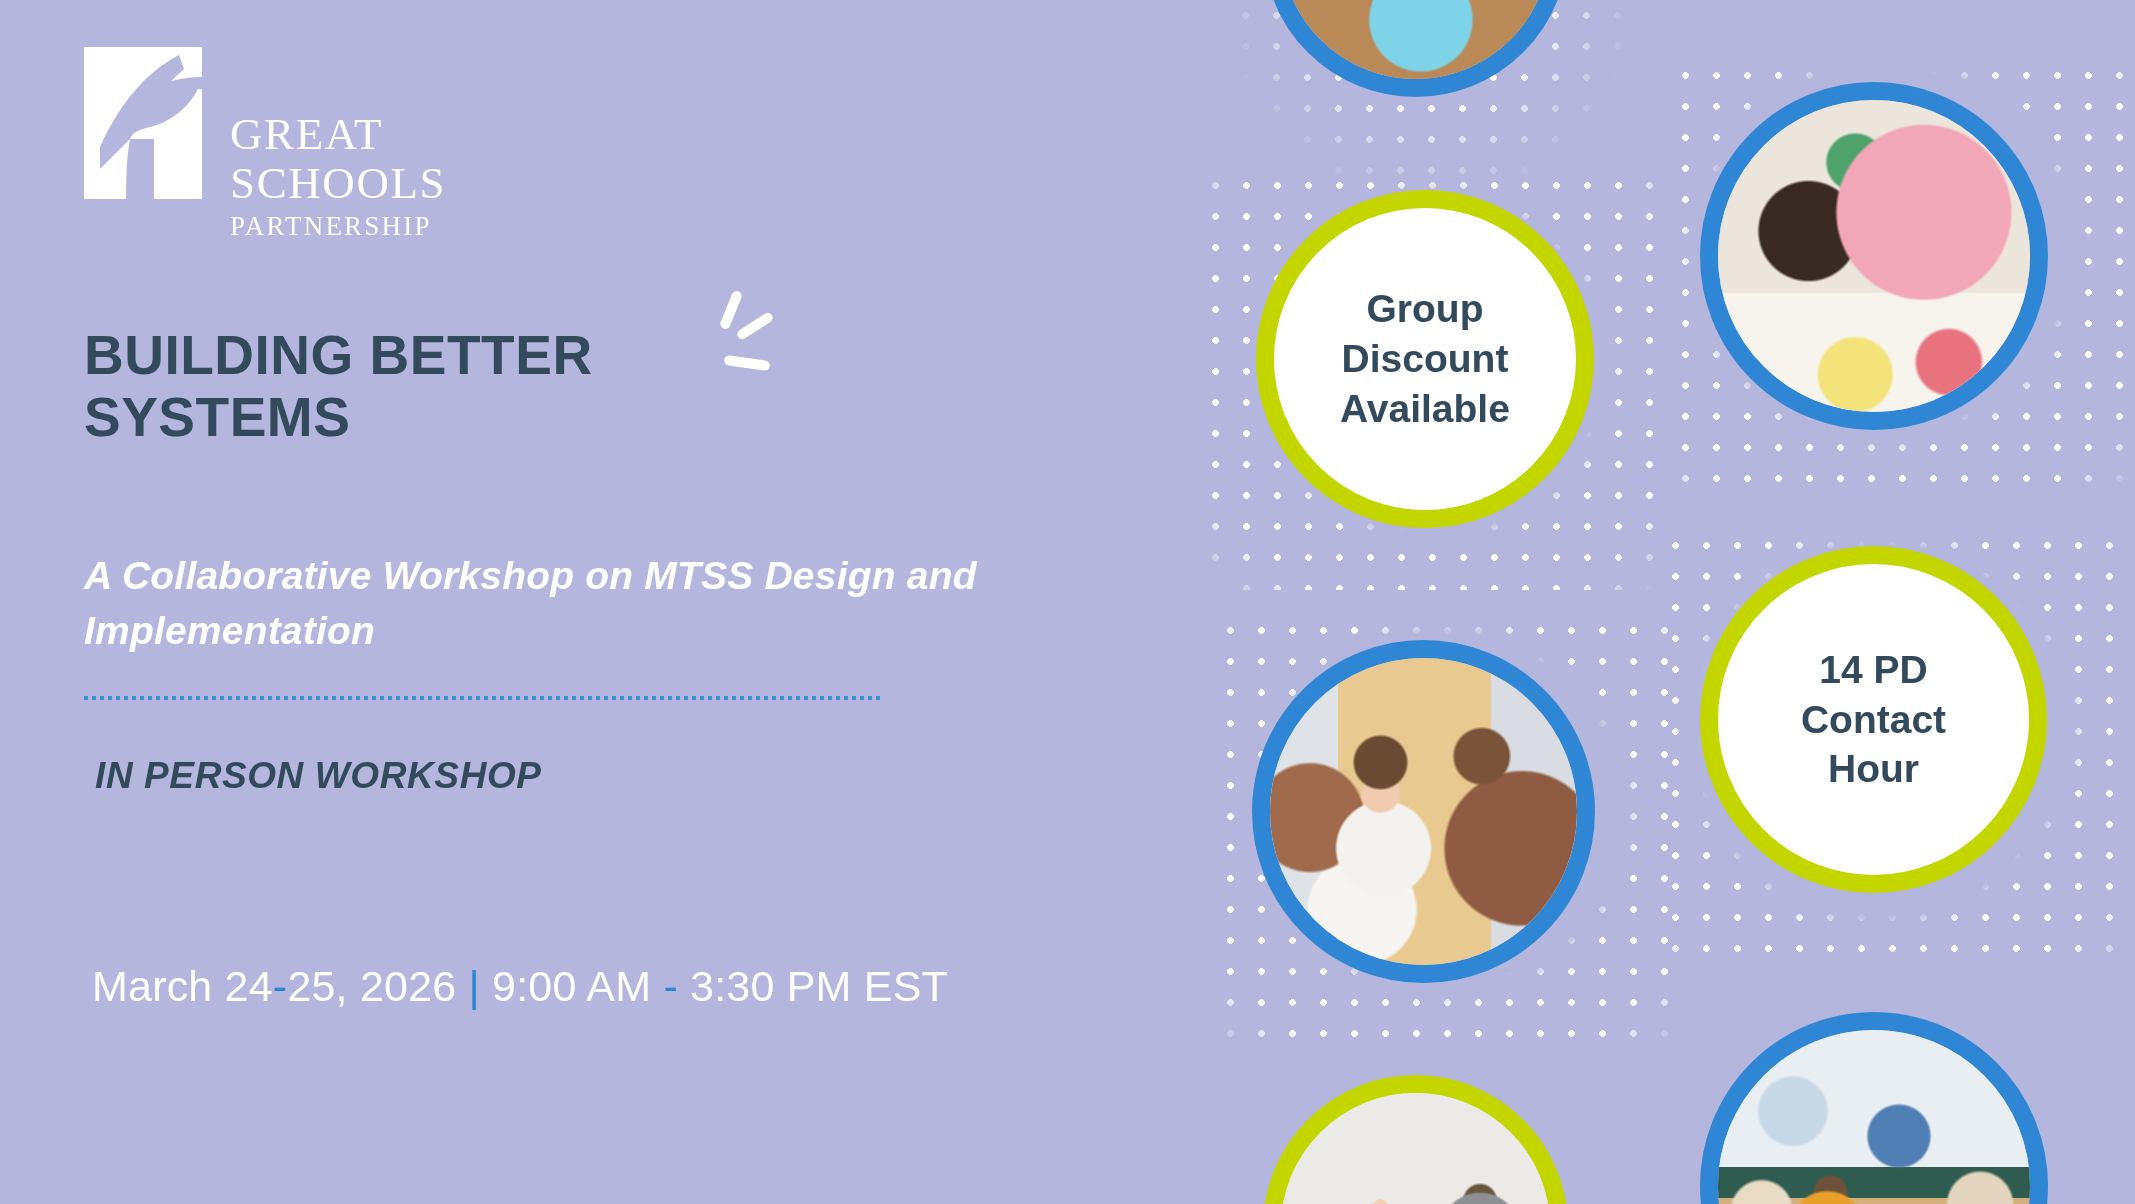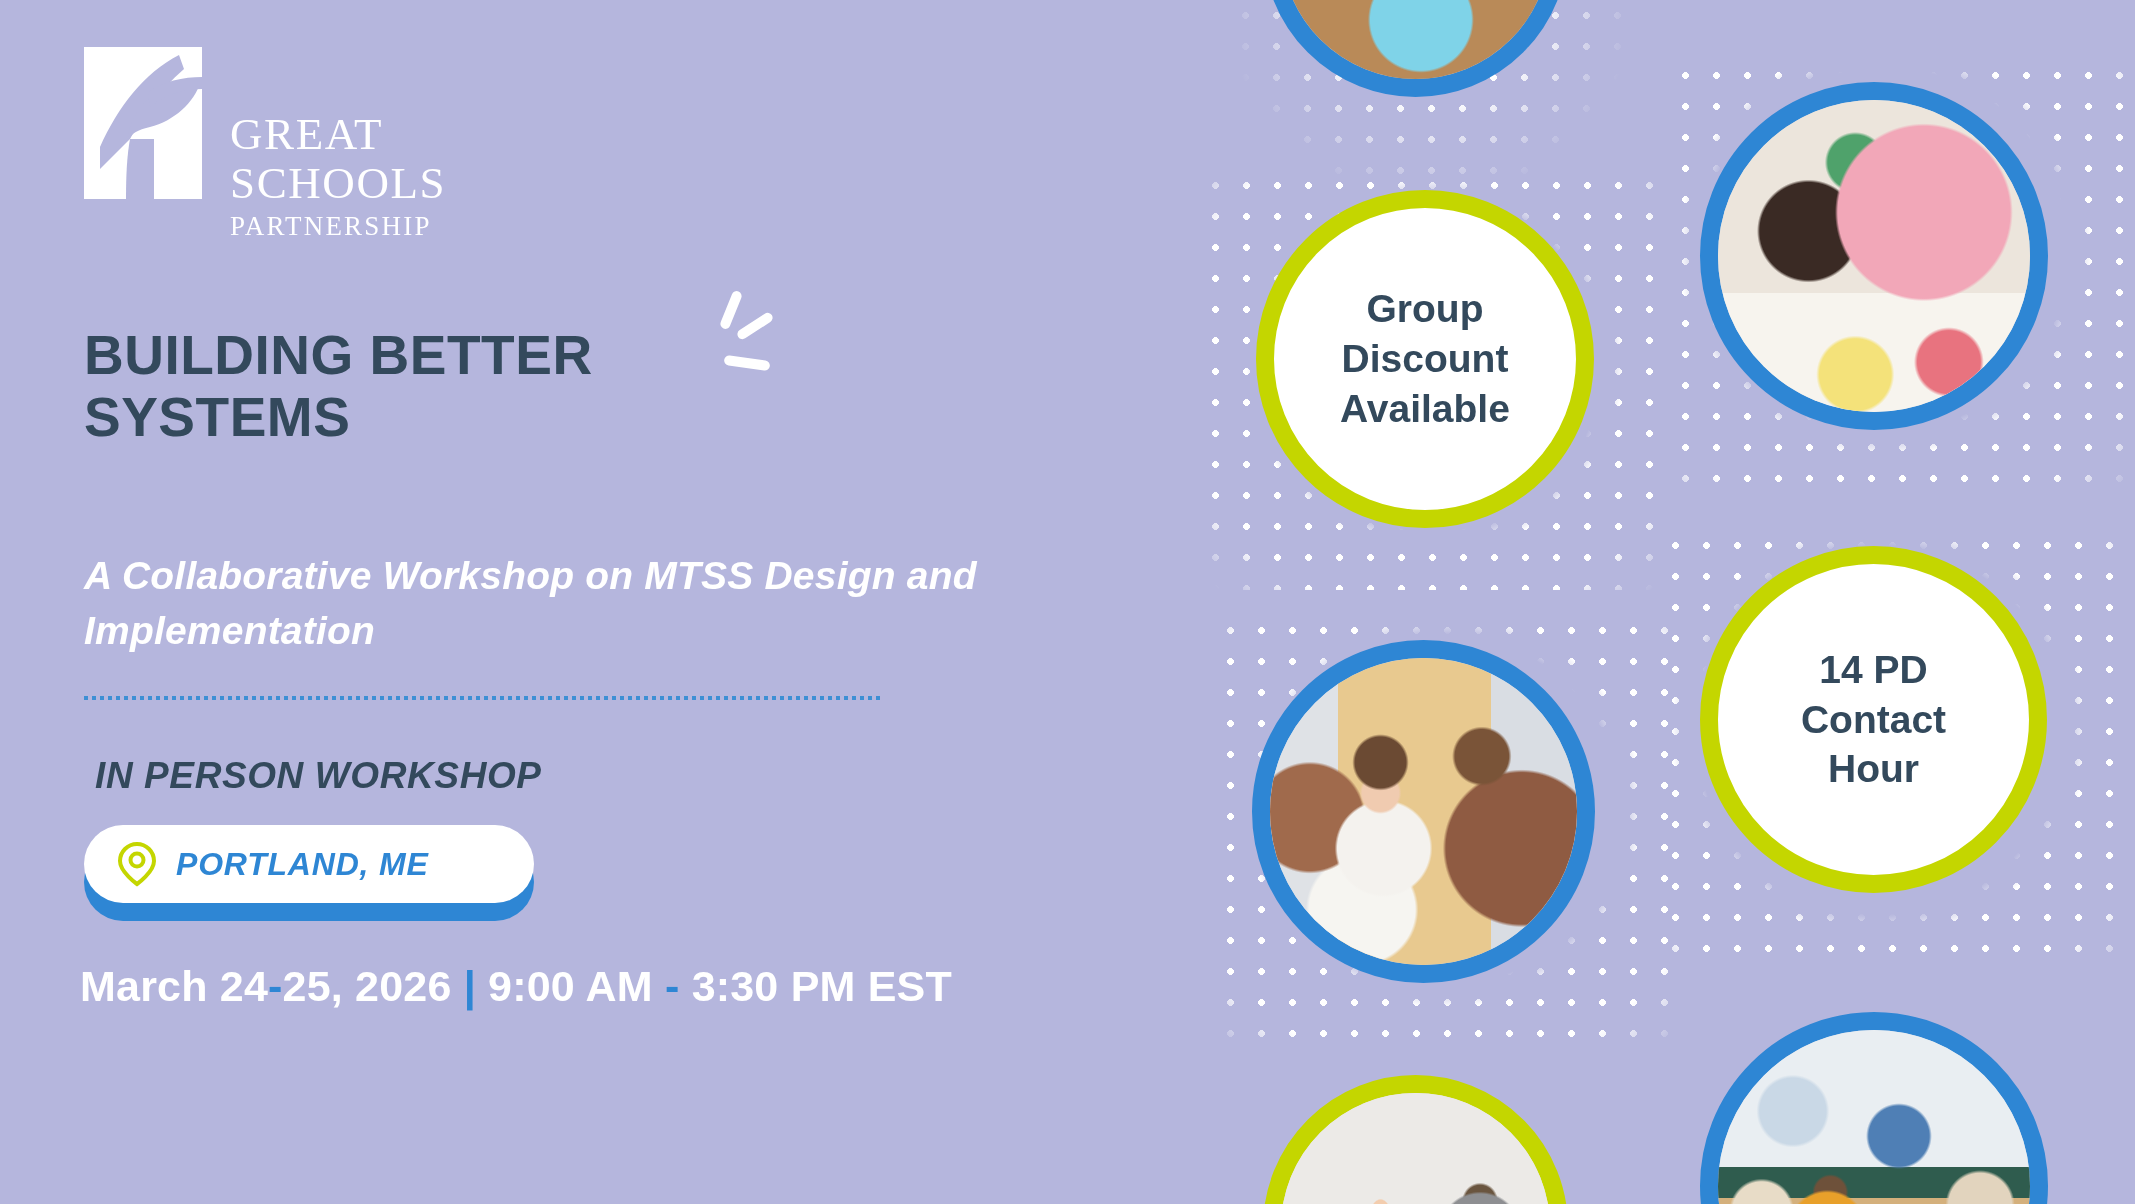--- a/index.html
+++ b/index.html
@@ -104,22 +104,22 @@
   }
   #pin-icon{width:46px;height:46px;flex:0 0 auto;}
   #pill-label{
     margin-left:16px;
     font-size:32px;font-weight:bold;font-style:italic;
     color:#2e86d4;letter-spacing:0.8px;
   }
 
   
   #dateline{
-    position:absolute;left:80px;top:962px;
-    font-size:43px;font-weight:bold;color:#ffffff;
+    position:absolute;left:92px;top:962px;
+    font-size:43px;font-weight:normal;color:#ffffff;
     letter-spacing:0.2px;white-space:nowrap;
   }
   #dateline .sep{color:#2e86d4;}
 
   
   .circle{
     position:absolute;border-radius:50%;
     overflow:hidden;
   }
   .ring-blue{border:18px solid #2e86d4;background:#cdd7e6;}
@@ -194,32 +194,20 @@
         </g>
       </svg>
     </div>
 
     <p id="subtitle">A Collaborative Workshop on MTSS Design and Implementation</p>
 
     <div id="rule"></div>
 
     <div id="kicker">IN PERSON WORKSHOP</div>
 
-    <div id="pill">
-      <div id="pill-shadow"></div>
-      <div id="pill-face">
-        <span id="pin-icon">
-          <svg width="46" height="46" viewBox="0 0 46 46" xmlns="http://www.w3.org/2000/svg">
-            <path d="M23 3 C 13.6 3, 6 10.6, 6 20 C 6 31, 23 43, 23 43 C 23 43, 40 31, 40 20 C 40 10.6, 32.4 3, 23 3 Z" fill="none" stroke="#c4d600" stroke-width="4"></path>
-            <circle cx="23" cy="19" r="6.5" fill="none" stroke="#c4d600" stroke-width="4"></circle>
-          </svg>
-        </span>
-        <span id="pill-label">PORTLAND, ME</span>
-      </div>
-    </div>
 
     <div id="dateline">
       <span>March 24</span><span class="sep">-</span><span>25, 2026</span>
       <span class="sep">|</span>
       <span>9:00 AM</span>
       <span class="sep">-</span>
       <span>3:30 PM EST</span>
     </div>
 
   </div>

